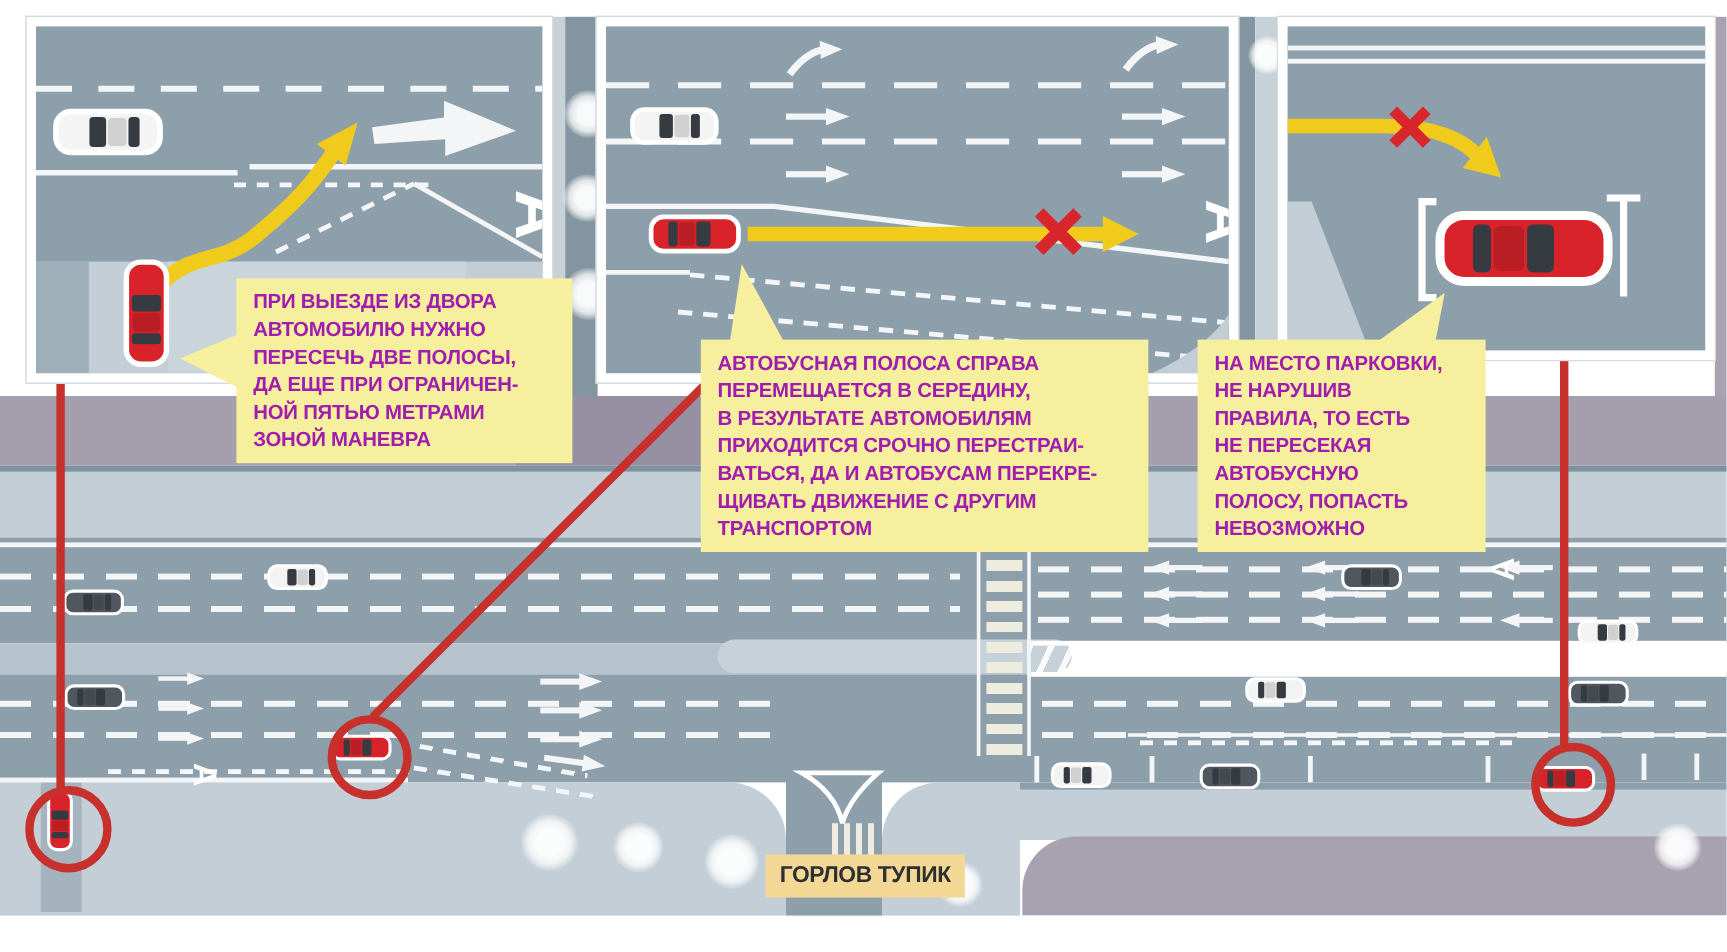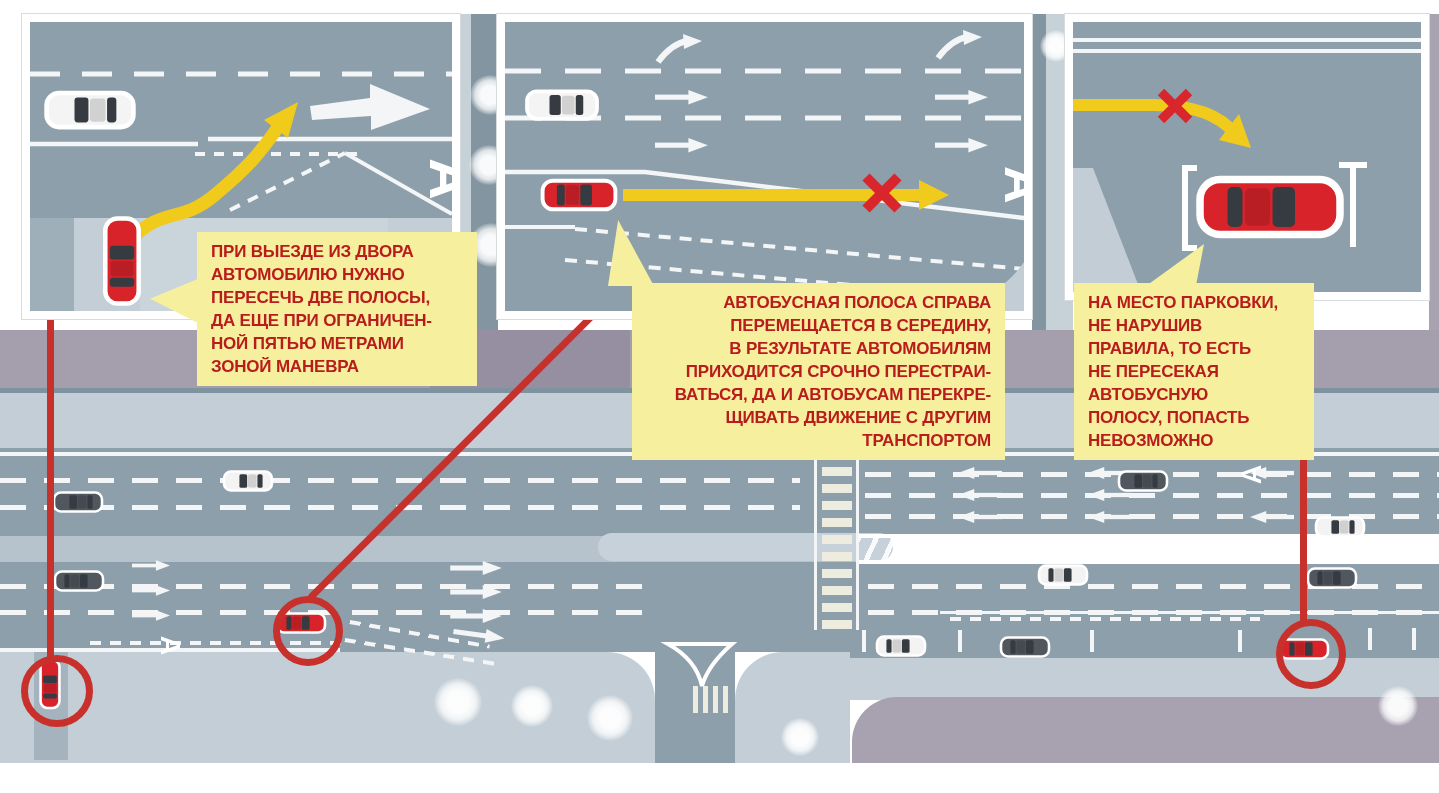--- a/index.html
+++ b/index.html
@@ -28,21 +28,21 @@
   .flip{transform:scaleX(-1);}
   .mcar{position:absolute;z-index:10;overflow:visible;}
   
   .redline{position:absolute;z-index:20;background:var(--accent-red);border-radius:3px;}
   .ring{position:absolute;z-index:20;border:7px solid var(--accent-red);border-radius:50%;}
   
   .panel{position:absolute;z-index:30;box-sizing:border-box;background:var(--road);
     border:8px solid #fff;box-shadow:0 0 0 1px #d9dcde;}
   .panel svg{display:block;width:100%;height:100%;}
   
-  .callout{position:absolute;z-index:40;background:var(--callout-bg);color:#b91c1c;
+  .callout{position:absolute;z-index:40;background:var(--callout-bg);color:#a21caf;
     font-weight:700;font-size:17px;line-height:23px;padding:8px 14px;white-space:pre-line;letter-spacing:-.2px;}
   .tail{position:absolute;z-index:41;background:var(--callout-bg);}
   .street-label{position:absolute;z-index:45;background:var(--label-bg);color:#2E2F31;
     font-weight:700;font-size:20px;display:flex;align-items:center;justify-content:center;letter-spacing:-.3px;}
 </style>
 </head>
 <body>
 
 <div id="canvas">
 
@@ -320,31 +320,32 @@
 
   <div class="tail" style="left:150px;top:278px;width:50px;height:46px;clip-path:polygon(100% 0,100% 100%,0 45%);"></div>
   <div class="callout" style="left:197px;top:232px;width:252px;">ПРИ ВЫЕЗДЕ ИЗ ДВОРА
 АВТОМОБИЛЮ НУЖНО
 ПЕРЕСЕЧЬ ДВЕ ПОЛОСЫ,
 ДА ЕЩЕ ПРИ ОГРАНИЧЕН-
 НОЙ ПЯТЬЮ МЕТРАМИ
 ЗОНОЙ МАНЕВРА</div>
 
   <div class="tail" style="left:608px;top:220px;width:46px;height:66px;clip-path:polygon(22% 0,100% 100%,0 100%);"></div>
-  <div class="callout" style="left:632px;top:283px;width:345px;text-align:right;">АВТОБУСНАЯ ПОЛОСА СПРАВА
+  <div class="callout" style="left:584px;top:283px;width:345px;">АВТОБУСНАЯ ПОЛОСА СПРАВА
 ПЕРЕМЕЩАЕТСЯ В СЕРЕДИНУ,
 В РЕЗУЛЬТАТЕ АВТОМОБИЛЯМ
 ПРИХОДИТСЯ СРОЧНО ПЕРЕСТРАИ-
 ВАТЬСЯ, ДА И АВТОБУСАМ ПЕРЕКРЕ-
 ЩИВАТЬ ДВИЖЕНИЕ С ДРУГИМ
 ТРАНСПОРТОМ</div>
 
   <div class="tail" style="left:1146px;top:244px;width:58px;height:42px;clip-path:polygon(100% 0,86% 100%,0 100%);"></div>
-  <div class="callout" style="left:1074px;top:283px;width:212px;">НА МЕСТО ПАРКОВКИ,
+  <div class="callout" style="left:998px;top:283px;width:212px;">НА МЕСТО ПАРКОВКИ,
 НЕ НАРУШИВ
 ПРАВИЛА, ТО ЕСТЬ
 НЕ ПЕРЕСЕКАЯ
 АВТОБУСНУЮ
 ПОЛОСУ, ПОПАСТЬ
 НЕВОЗМОЖНО</div>
 
+  <div class="street-label" style="left:638px;top:712px;width:166px;height:36px;font-size:19px;">ГОРЛОВ ТУПИК</div>
 
 </div>
 
 </body></html>

